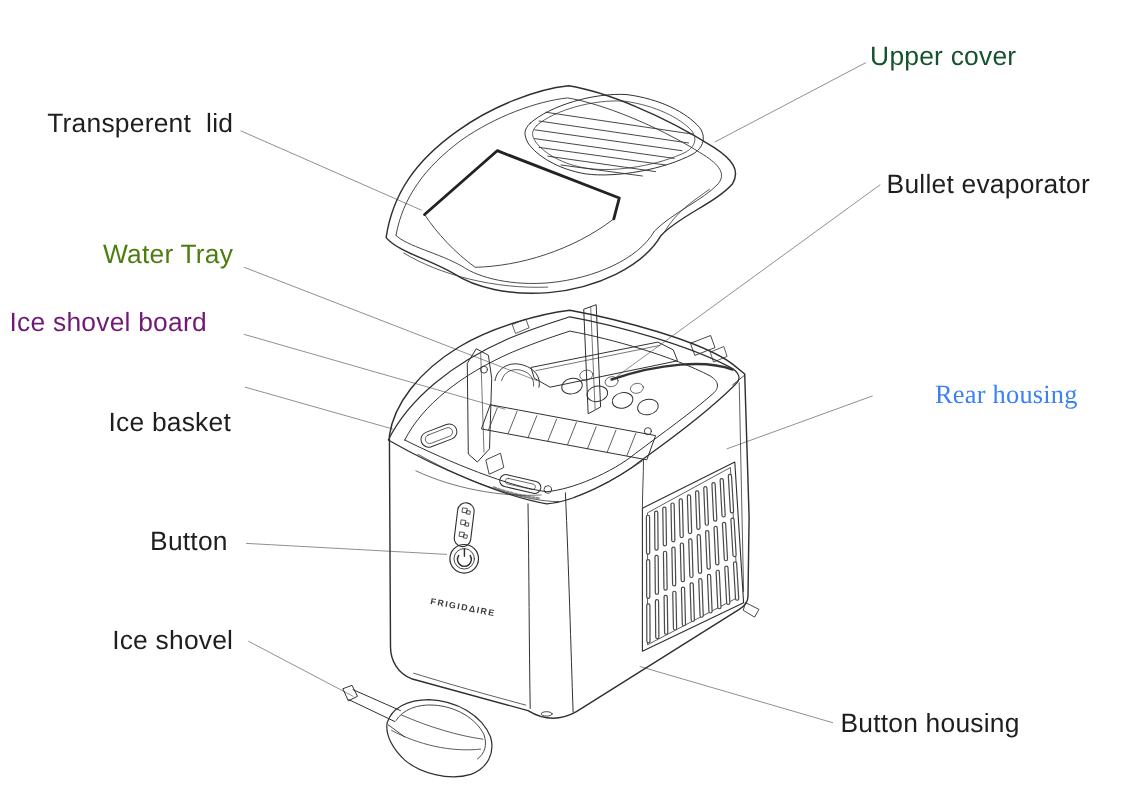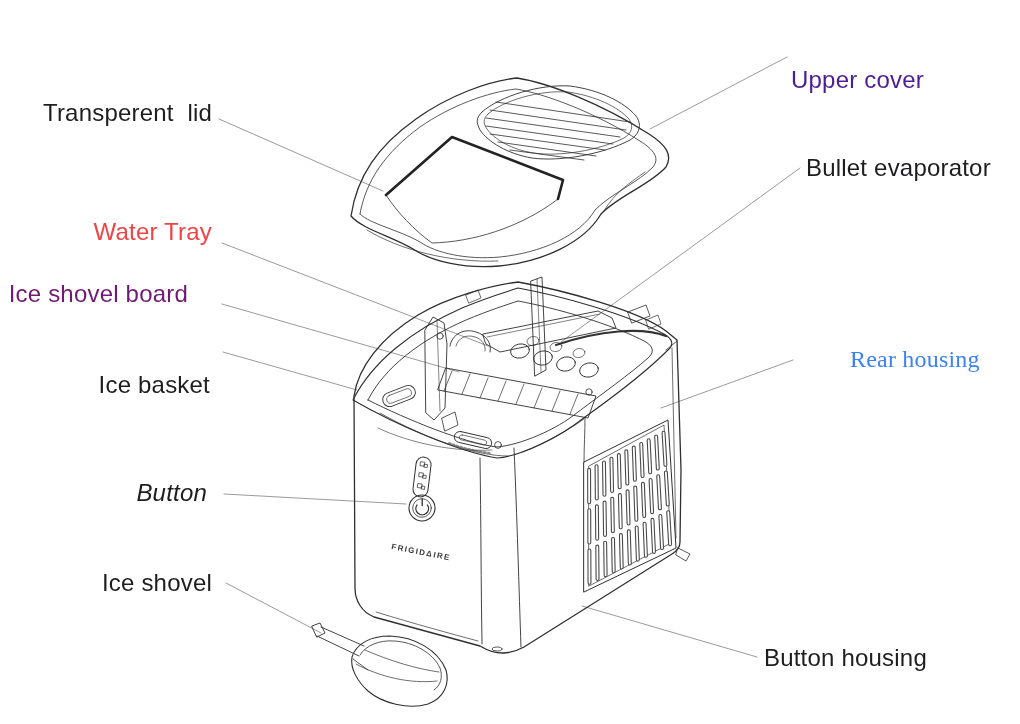--- a/index.html
+++ b/index.html
@@ -245,24 +245,24 @@
       <line stroke-width="0.9" x1="317" y1="636" x2="359" y2="656"></line>
       <path stroke-width="1.1" d="M352,657 C356,644 370,636 390,636 C415,637 438,650 446,670 C450,684 444,698 428,704 C408,710 382,703 368,691 C357,681 350,668 352,657 Z"></path>
       <path stroke-width="0.8" d="M360,655 C366,645 380,640 394,641 C414,642 433,653 440,668 C443,677 441,685 434,690"></path>
       <path stroke-width="0.7" d="M356,664 C380,677 410,684 437,681"></path>
       <path stroke-width="0.7" d="M365,650 C390,661 417,669 439,672"></path>
       <line stroke-width="0.8" x1="353" y1="659" x2="368" y2="670"></line>
     </g>
   </svg>
 
   <div id="labels-layer">
-      <div class="part-label" style="top: 37px; left: 791px; color: #4c1d95; margin-top: 28px;">Upper cover</div>
+      <div class="part-label" style="top: 37px; left: 791px; color: #14532d;">Upper cover</div>
       <div class="part-label" style="top: 98px; right: 808px; color: rgb(30, 30, 32); margin-left: 46px;">Transperent  lid</div>
       <div class="part-label" style="top: 153px; left: 806px; color: rgb(30, 30, 32); text-align: right;">Bullet evaporator</div>
-      <div class="part-label" style="top: 217px; right: 808px; color: #ef4444;">Water Tray</div>
+      <div class="part-label" style="top: 217px; right: 808px; color: #4d7c0f;">Water Tray</div>
       <div class="part-label" style="top: 279px; right: 832px; color: #701a75;">Ice shovel board</div>
       <div class="part-label" style="top: 334px; right: 810px; color: rgb(30, 30, 32); margin-top: 36px;">Ice basket</div>
       <div class="part-label" style="top: 344px; left: 850px; color: #3b82f6; font-family: Liberation Serif, serif;">Rear housing</div>
-      <div class="part-label" style="top: 478px; right: 813px; color: rgb(30, 30, 32); font-style: italic;">Button</div>
+      <div class="part-label" style="top: 478px; right: 813px; color: rgb(30, 30, 32);">Button</div>
       <div class="part-label" style="top: 568px; right: 808px; color: rgb(30, 30, 32); text-align: right;">Ice shovel</div>
       <div class="part-label" style="top: 643px; left: 764px; color: rgb(30, 30, 32);">Button housing</div>
     </div>
 </div>
 
 </body></html>

